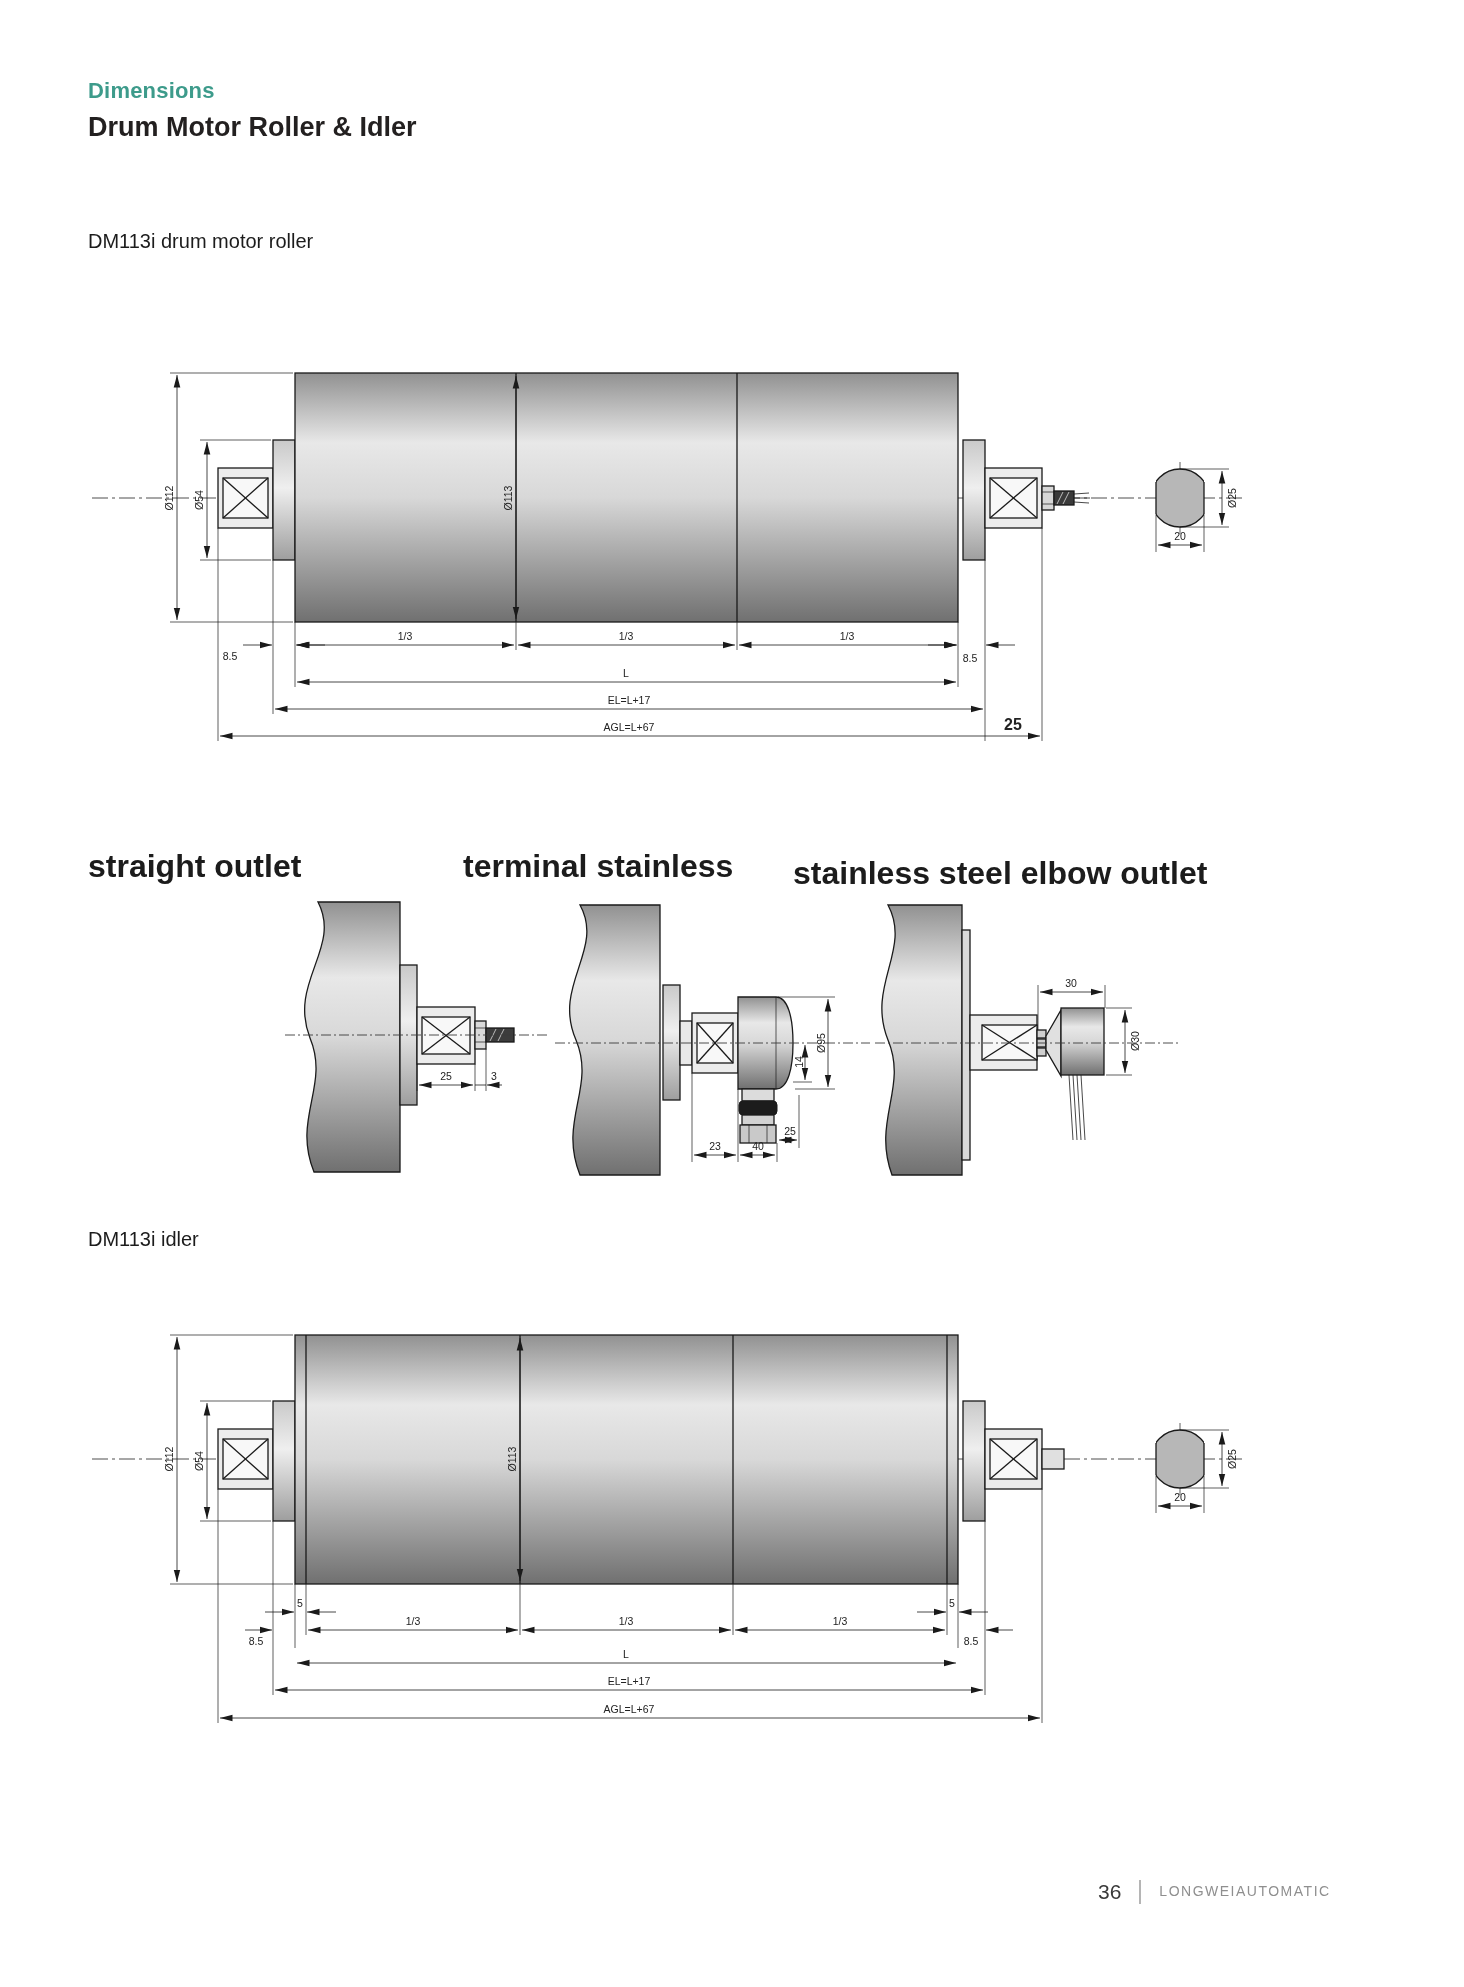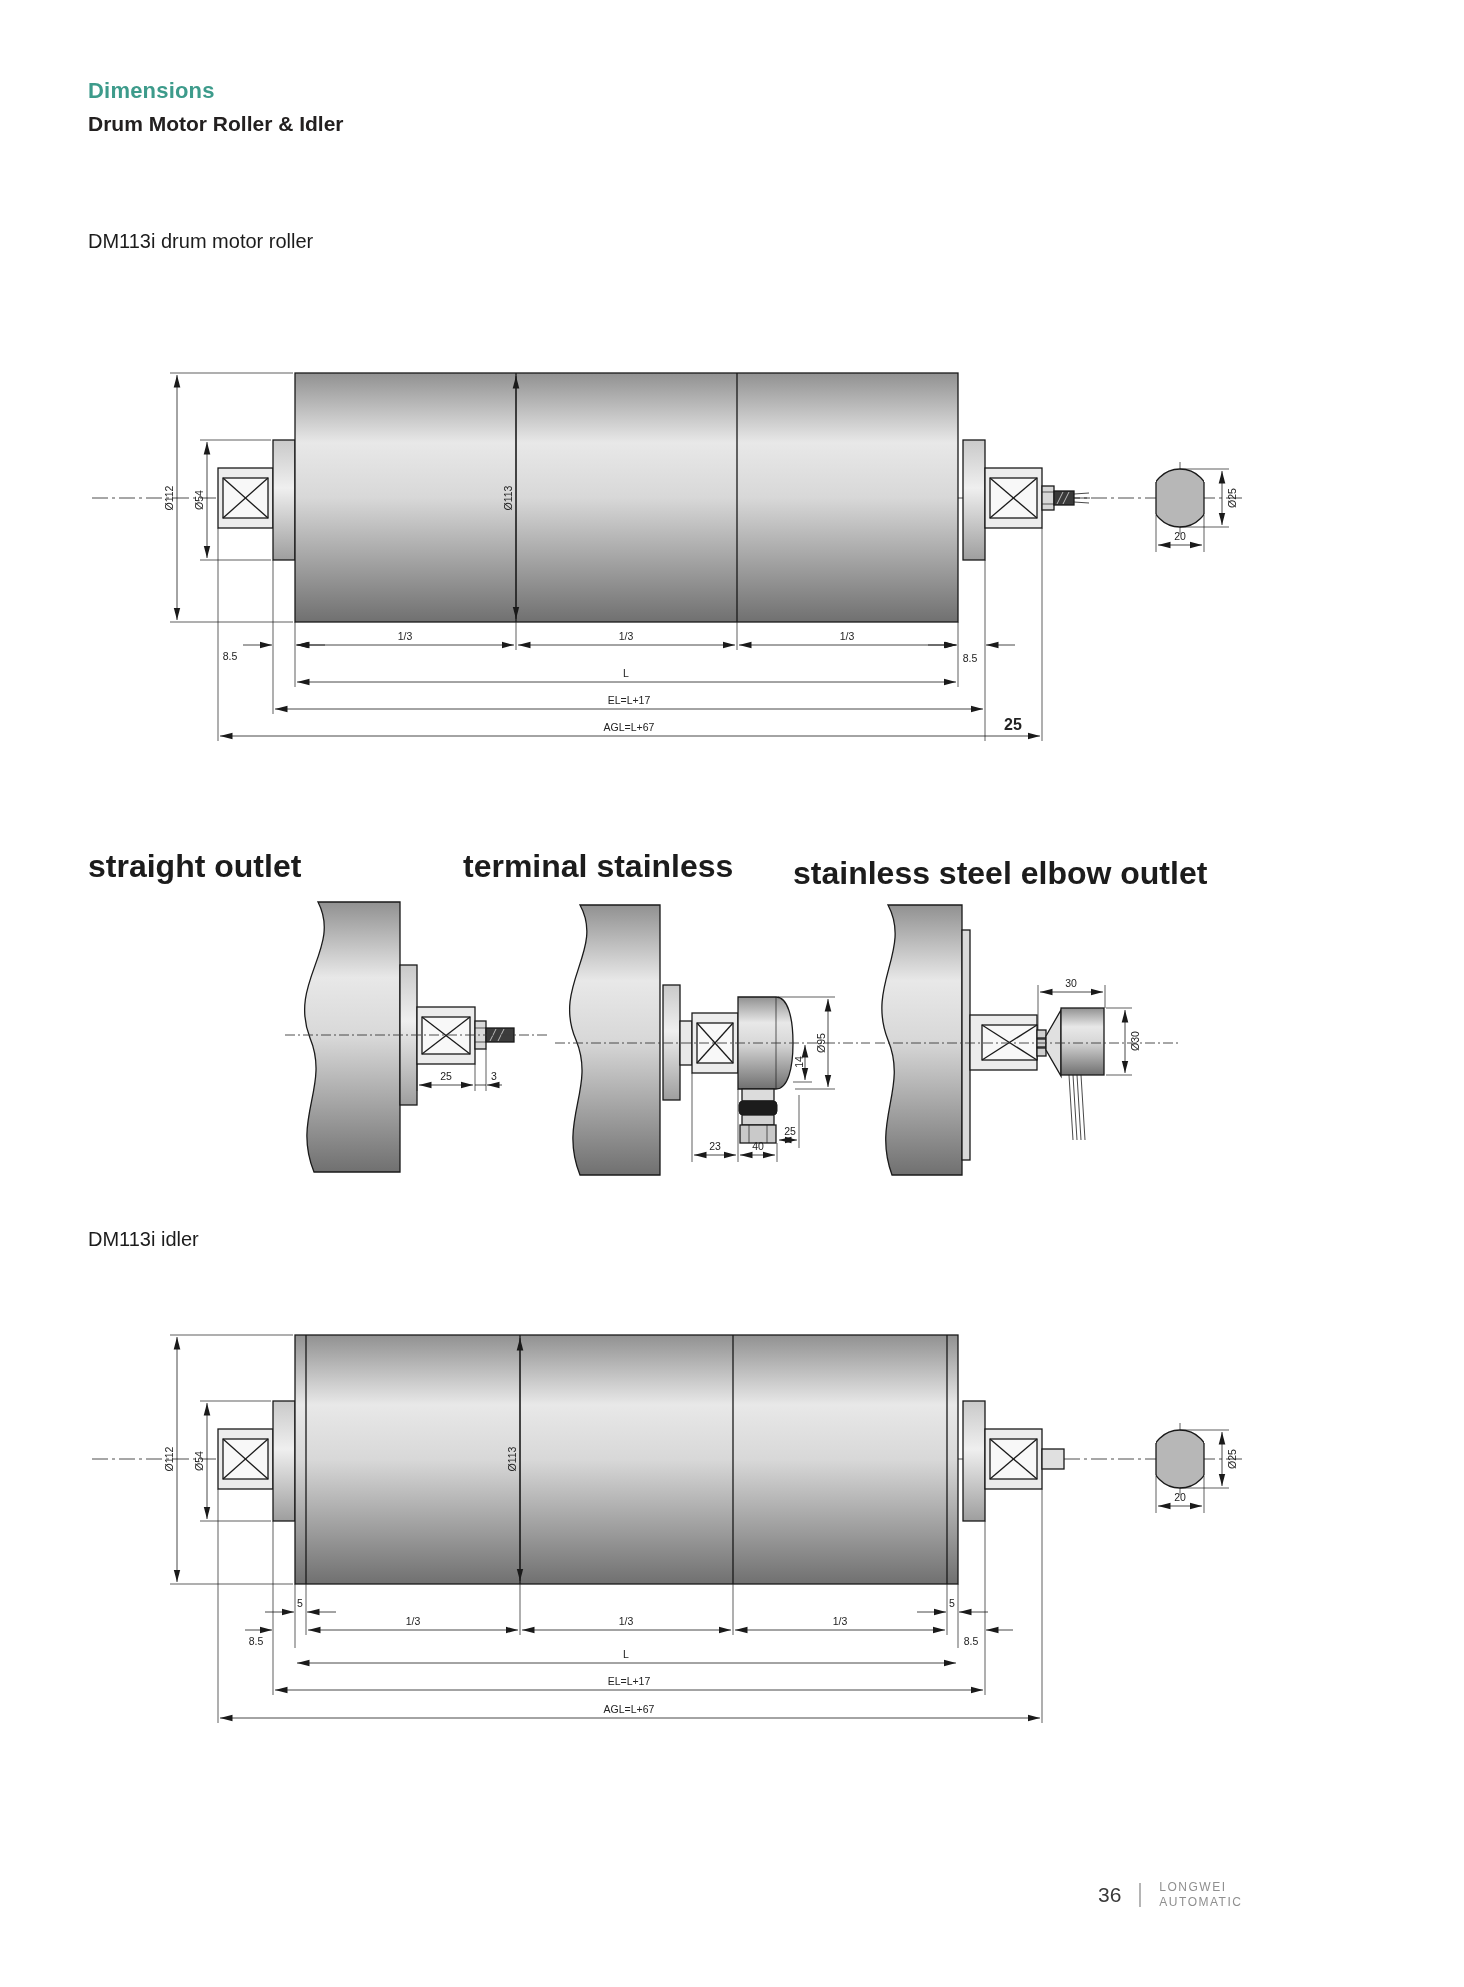--- a/index.html
+++ b/index.html
@@ -1,36 +1,36 @@
 <!DOCTYPE html>
 <html><head>
 <meta charset="utf-8">
 <style>
   html,body{margin:0;padding:0;background:#ffffff;}
   body{width:1464px;height:1987px;position:relative;font-family:"Liberation Sans",sans-serif;color:#1f1f1f;overflow:hidden;}
   .abs{position:absolute;}
   .title{left:88px;top:78px;font-size:22px;font-weight:bold;color:#3d9b8b;letter-spacing:0.2px;}
-  .subtitle{left:88px;top:112px;font-size:21px;font-weight:bold;color:#232020;}
+  .subtitle{left:88px;top:112px;font-size:27px;font-weight:bold;color:#232020;}
   .sec-heading{font-size:20px;font-weight:400;color:#1c1c1c;}
   .det-label{font-size:32px;font-weight:700;color:#1c1c1c;}
   svg{position:absolute;overflow:visible;}
   svg text{font-family:"Liberation Sans",sans-serif;font-size:10.5px;fill:#222;}
   .ln{stroke:#1a1a1a;stroke-width:1.3;fill:none;}
   .part{stroke:#1a1a1a;stroke-width:1.3;}
   .xl{stroke:#1a1a1a;stroke-width:0.7;fill:none;}
   .dl{stroke:#1a1a1a;stroke-width:0.8;fill:none;marker-start:url(#arr);marker-end:url(#arr);}
   .de{stroke:#1a1a1a;stroke-width:0.8;fill:none;marker-end:url(#arr);}
   .pl{stroke:#1a1a1a;stroke-width:0.8;fill:none;}
   .cl{stroke:#3a3a3a;stroke-width:0.9;stroke-dasharray:16 4 3 4;fill:none;}
   .cl2{stroke:#3a3a3a;stroke-width:0.9;stroke-dasharray:10 3 2 3;fill:none;}
   .dimb{font-size:16px;font-weight:bold;}
   .footer{left:1098px;top:1880px;display:flex;align-items:center;gap:18px;}
   .footer .pg{font-size:21px;color:#3a3a3a;}
   .footer .bar{width:2px;height:24px;background:#b5b5b5;}
-  .footer .brand{display:flex;flex-direction:column;font-size:12px;line-height:1.25;letter-spacing:1.5px;color:#8f8f8f;justify-content:flex-end;}
+  .footer .brand{display:flex;font-size:14px;line-height:1.25;letter-spacing:1.5px;color:#8f8f8f;justify-content:flex-end;}
 </style>
 </head>
 <body>
 
 <div class="abs title">Dimensions</div>
 <div class="abs subtitle">Drum Motor Roller &amp; Idler</div>
 <div class="abs sec-heading" style="left:88px;top:230px;">DM113i drum motor roller</div>
 <div class="abs det-label" style="left:88px;top:848px;">straight outlet</div>
 <div class="abs det-label" style="left:463px;top:848px;">terminal stainless</div>
 <div class="abs det-label" style="left:793px;top:848px;margin-top:7px;">stainless steel elbow outlet</div>

